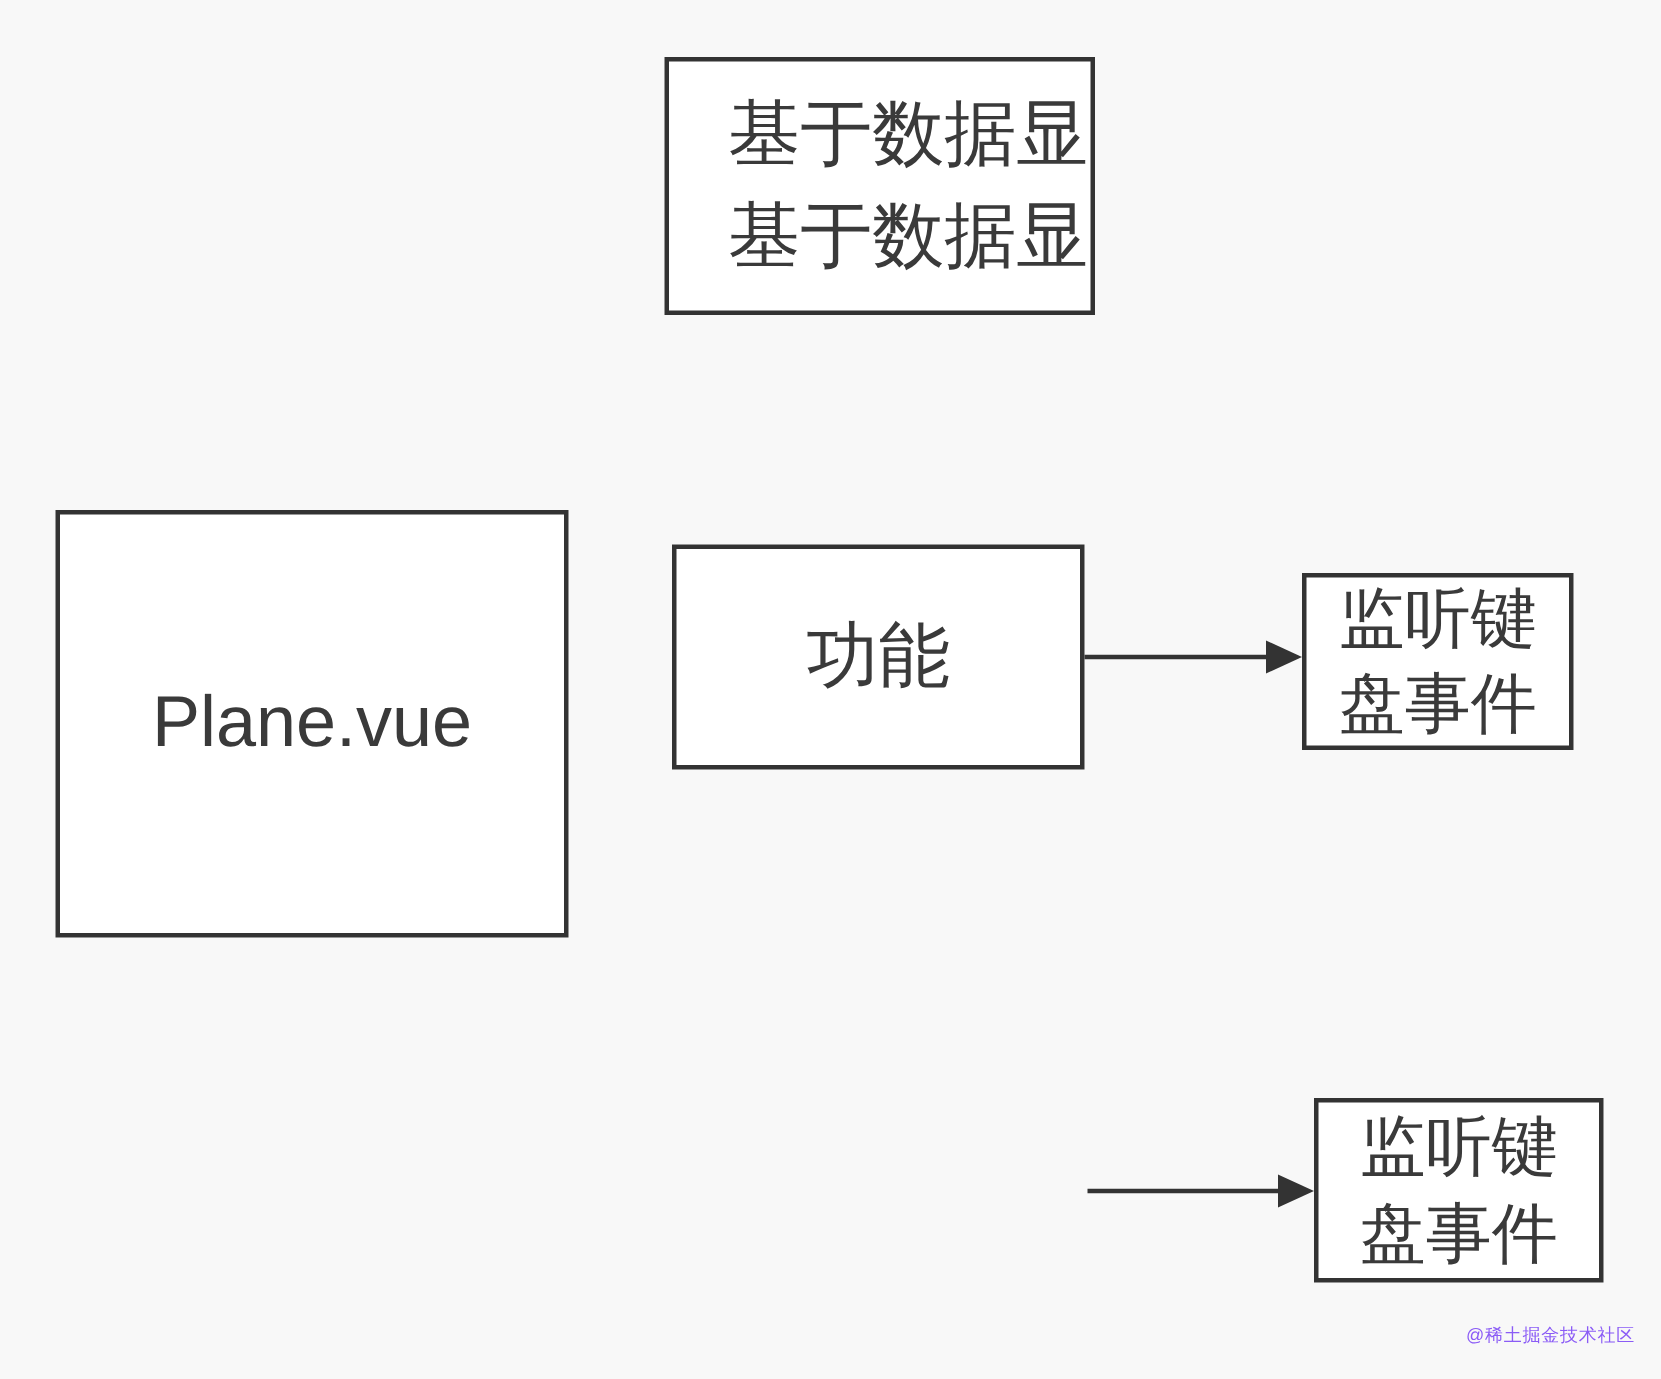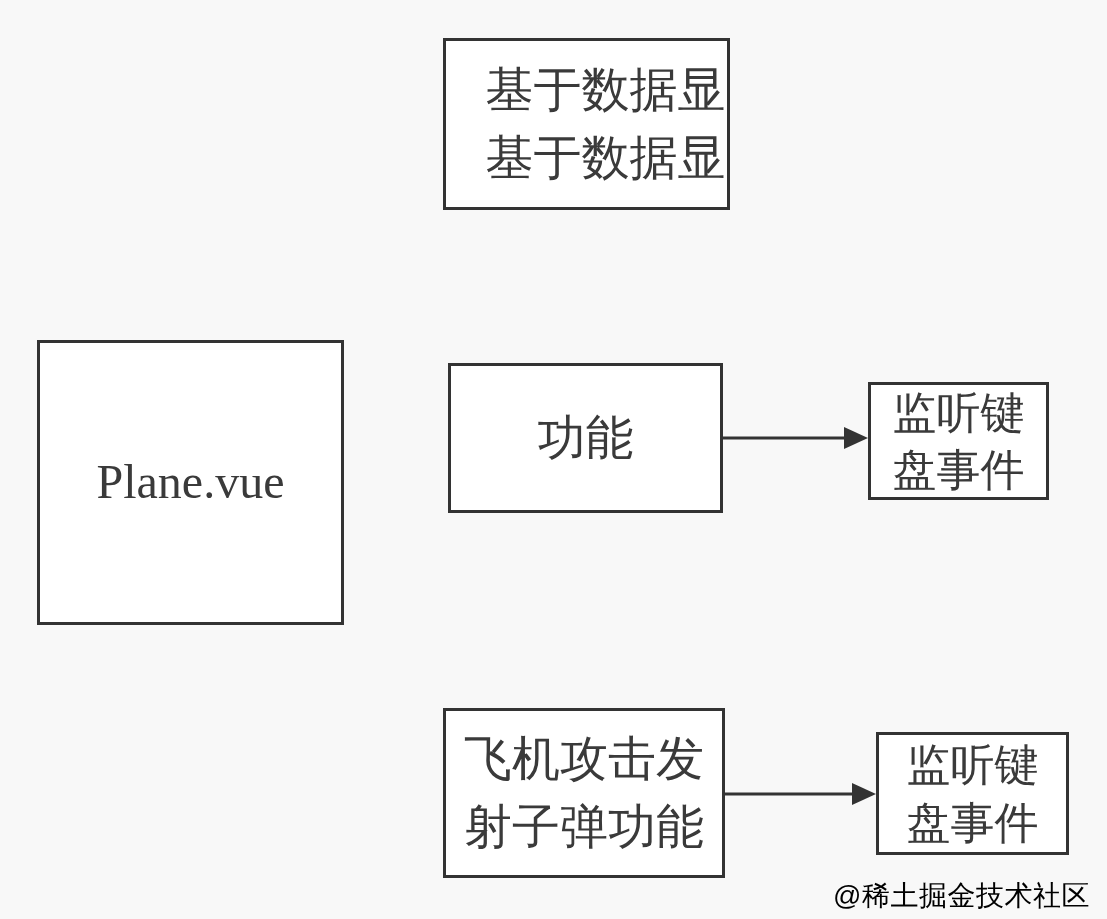--- a/index.html
+++ b/index.html
@@ -28,21 +28,21 @@
     flex-direction: column;
     align-items: center;
     justify-content: center;
     color: #3a3a3a;
     text-align: center;
     white-space: nowrap;
   }
   .node .line { display: block; }
 
   #node-view-control { left: 443px; top: 38px;  width: 287px; height: 172px; font-size: 48px; line-height: 1.42; padding-left: 38px; }
-  #node-plane        { left: 37px;  top: 340px; width: 307px; height: 285px; font-size: 48px; line-height: 1.42; font-family: Liberation Serif, serif; }
+  #node-plane        { left: 37px;  top: 340px; width: 342px; height: 285px; font-size: 48px; line-height: 1.42; }
   #node-move         { left: 448px; top: 363px; width: 275px; height: 150px; font-size: 48px; line-height: 1.42; }
   #node-keyboard1    { left: 868px; top: 382px; width: 181px; height: 118px; font-size: 44px; line-height: 1.30; }
   #node-attack       { left: 443px; top: 708px; width: 282px; height: 170px; font-size: 48px; line-height: 1.42; }
   #node-keyboard2    { left: 876px; top: 732px; width: 193px; height: 123px; font-size: 44px; line-height: 1.30; }
 
   .arrow { position: absolute; height: 22px; }
   .arrow .shaft {
     position: absolute;
     left: 0; right: 20px;
     top: 50%; transform: translateY(-50%);
@@ -57,23 +57,23 @@
     border-left: 24px solid #333333;
     border-top: 11px solid transparent;
     border-bottom: 11px solid transparent;
   }
   #arrow-1 { left: 723px; top: 427px; width: 145px; }
   #arrow-2 { left: 725px; top: 783px; width: 151px; }
 
   .watermark {
     position: absolute;
     right: 17px;
-    bottom: 4px;
-    font-size: 28px;
-    color: #000000;
+    bottom: 20px;
+    font-size: 12px;
+    color: #8b5cf6;
     letter-spacing: 0.5px;
   }
 </style>
 </head>
 <body>
 
 <div class="canvas">
 
   <div class="node" id="node-view-control">
     <span class="line">基于数据显</span>
@@ -86,24 +86,20 @@
 
   <div class="node" id="node-move">
     <span class="line">功能</span>
   </div>
 
   <div class="node" id="node-keyboard1">
     <span class="line">监听键</span>
     <span class="line">盘事件</span>
   </div>
 
-  <div class="node" id="node-attack">
-    <span class="line">飞机攻击发</span>
-    <span class="line">射子弹功能</span>
-  </div>
 
   <div class="node" id="node-keyboard2">
     <span class="line">监听键</span>
     <span class="line">盘事件</span>
   </div>
 
   <div class="arrow" id="arrow-1">
     <div class="shaft"></div>
     <div class="head"></div>
   </div>

